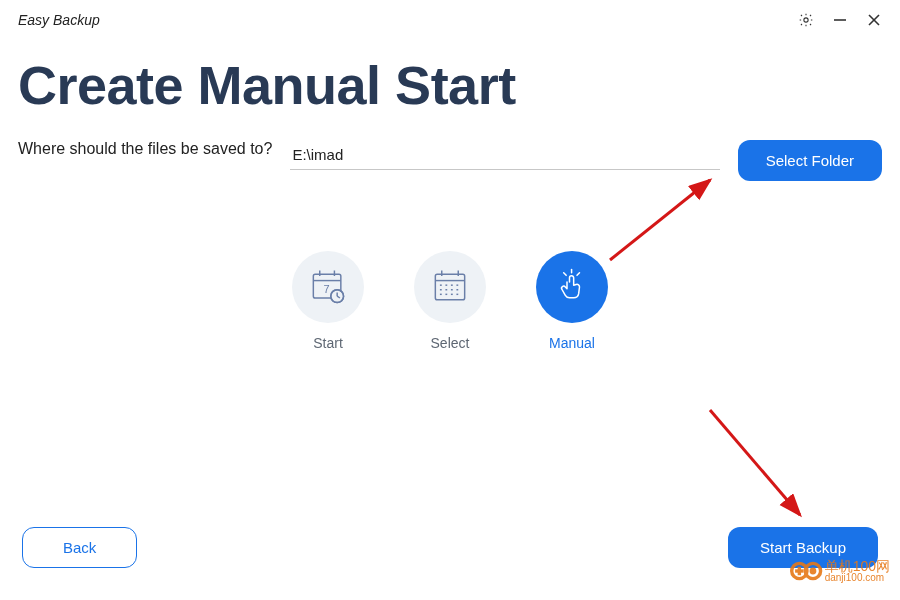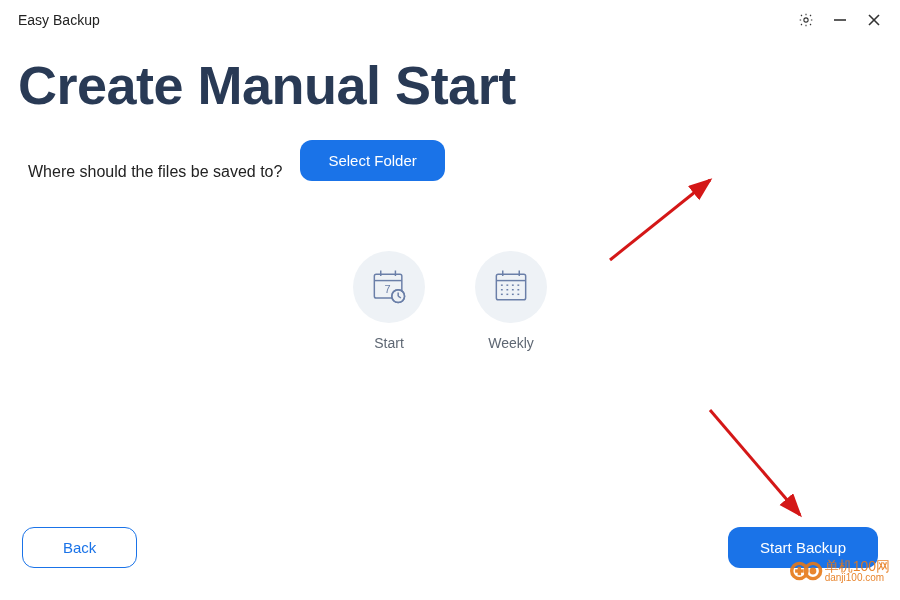--- a/index.html
+++ b/index.html
@@ -17,20 +17,21 @@
     }
     .header {
       display: flex;
       justify-content: space-between;
       align-items: center;
       padding: 12px 18px 6px 18px;
     }
     .app-title {
       font-size: 14px;
       color: #222;
+      font-style: italic;
     }
     .window-controls {
       display: flex;
       align-items: center;
       gap: 18px;
     }
     .window-controls .ctl {
       cursor: pointer;
       display: inline-flex;
       align-items: center;
@@ -40,22 +41,22 @@
     }
     .page-title {
       font-size: 54px;
       font-weight: 800;
       color: #293a55;
       padding: 20px 18px 24px 18px;
       letter-spacing: -0.5px;
     }
     .path-row {
       display: flex;
-      align-items: flex-end;
-      padding: 0 28px;
+      align-items: flex-start;
+      padding: 0 18px;
       gap: 18px;
     }
     .path-label {
       font-size: 16px;
       color: #222;
       white-space: nowrap;
     }
     .path-input {
       flex: 1;
       border: none;
@@ -186,20 +187,21 @@
         <line x1="12" y1="2" x2="2" y2="12"></line>
       </svg>
     </span>
   </div>
 </div>
 
 <h1 class="page-title">Create Manual Start</h1>
 
 <div class="path-row">
   <span class="path-label">Where should the files be saved to?</span>
+  <input class="path-input" type="text" value="E:\imad" style="">
   <button class="btn btn-primary">Select Folder</button>
 </div>
 
 <div class="options">
 
 
   <div class="opt">
     <div class="opt-circle">
       <svg width="44" height="44" viewBox="0 0 48 48" fill="none" stroke="#6a7fa8" stroke-width="1.6">
         <rect x="8" y="10" width="30" height="26" rx="2"></rect>
@@ -230,23 +232,34 @@
         <line x1="13" y1="27" x2="15" y2="27"></line>
           <line x1="19" y1="27" x2="21" y2="27"></line>
           <line x1="25" y1="27" x2="27" y2="27"></line>
           <line x1="31" y1="27" x2="33" y2="27"></line>
         <line x1="13" y1="32" x2="15" y2="32"></line>
           <line x1="19" y1="32" x2="21" y2="32"></line>
           <line x1="25" y1="32" x2="27" y2="32"></line>
           <line x1="31" y1="32" x2="33" y2="32"></line>
       </svg>
     </div>
-    <span class="opt-label">Weekly</span>
-  </div>
-
+    <span class="opt-label">Select</span>
+  </div>
+
+  <div class="opt">
+    <div class="opt-circle selected">
+      <svg width="40" height="40" viewBox="0 0 48 48" fill="none" stroke="#fff" stroke-width="1.8" stroke-linecap="round" stroke-linejoin="round">
+        <path d="M21 18v-5a2.5 2.5 0 0 1 5 0v9l3-1a3 3 0 0 1 4 3l-1 8a6 6 0 0 1-6 5h-5a6 6 0 0 1-5-3l-4-7a2.5 2.5 0 0 1 4-3l2 2V18"></path>
+        <line x1="17" y1="10" x2="14" y2="7"></line>
+        <line x1="23.5" y1="7" x2="23.5" y2="3"></line>
+        <line x1="30" y1="10" x2="33" y2="7"></line>
+      </svg>
+    </div>
+    <span class="opt-label selected">Manual</span>
+  </div>
 
 </div>
 
 <div class="footer">
   <button class="btn btn-outline btn-back">Back</button>
   <button class="btn btn-primary btn-start">Start Backup</button>
 </div>
 
 <svg class="annot" style="left:600px; top:160px;" width="130" height="110">
   <defs>

